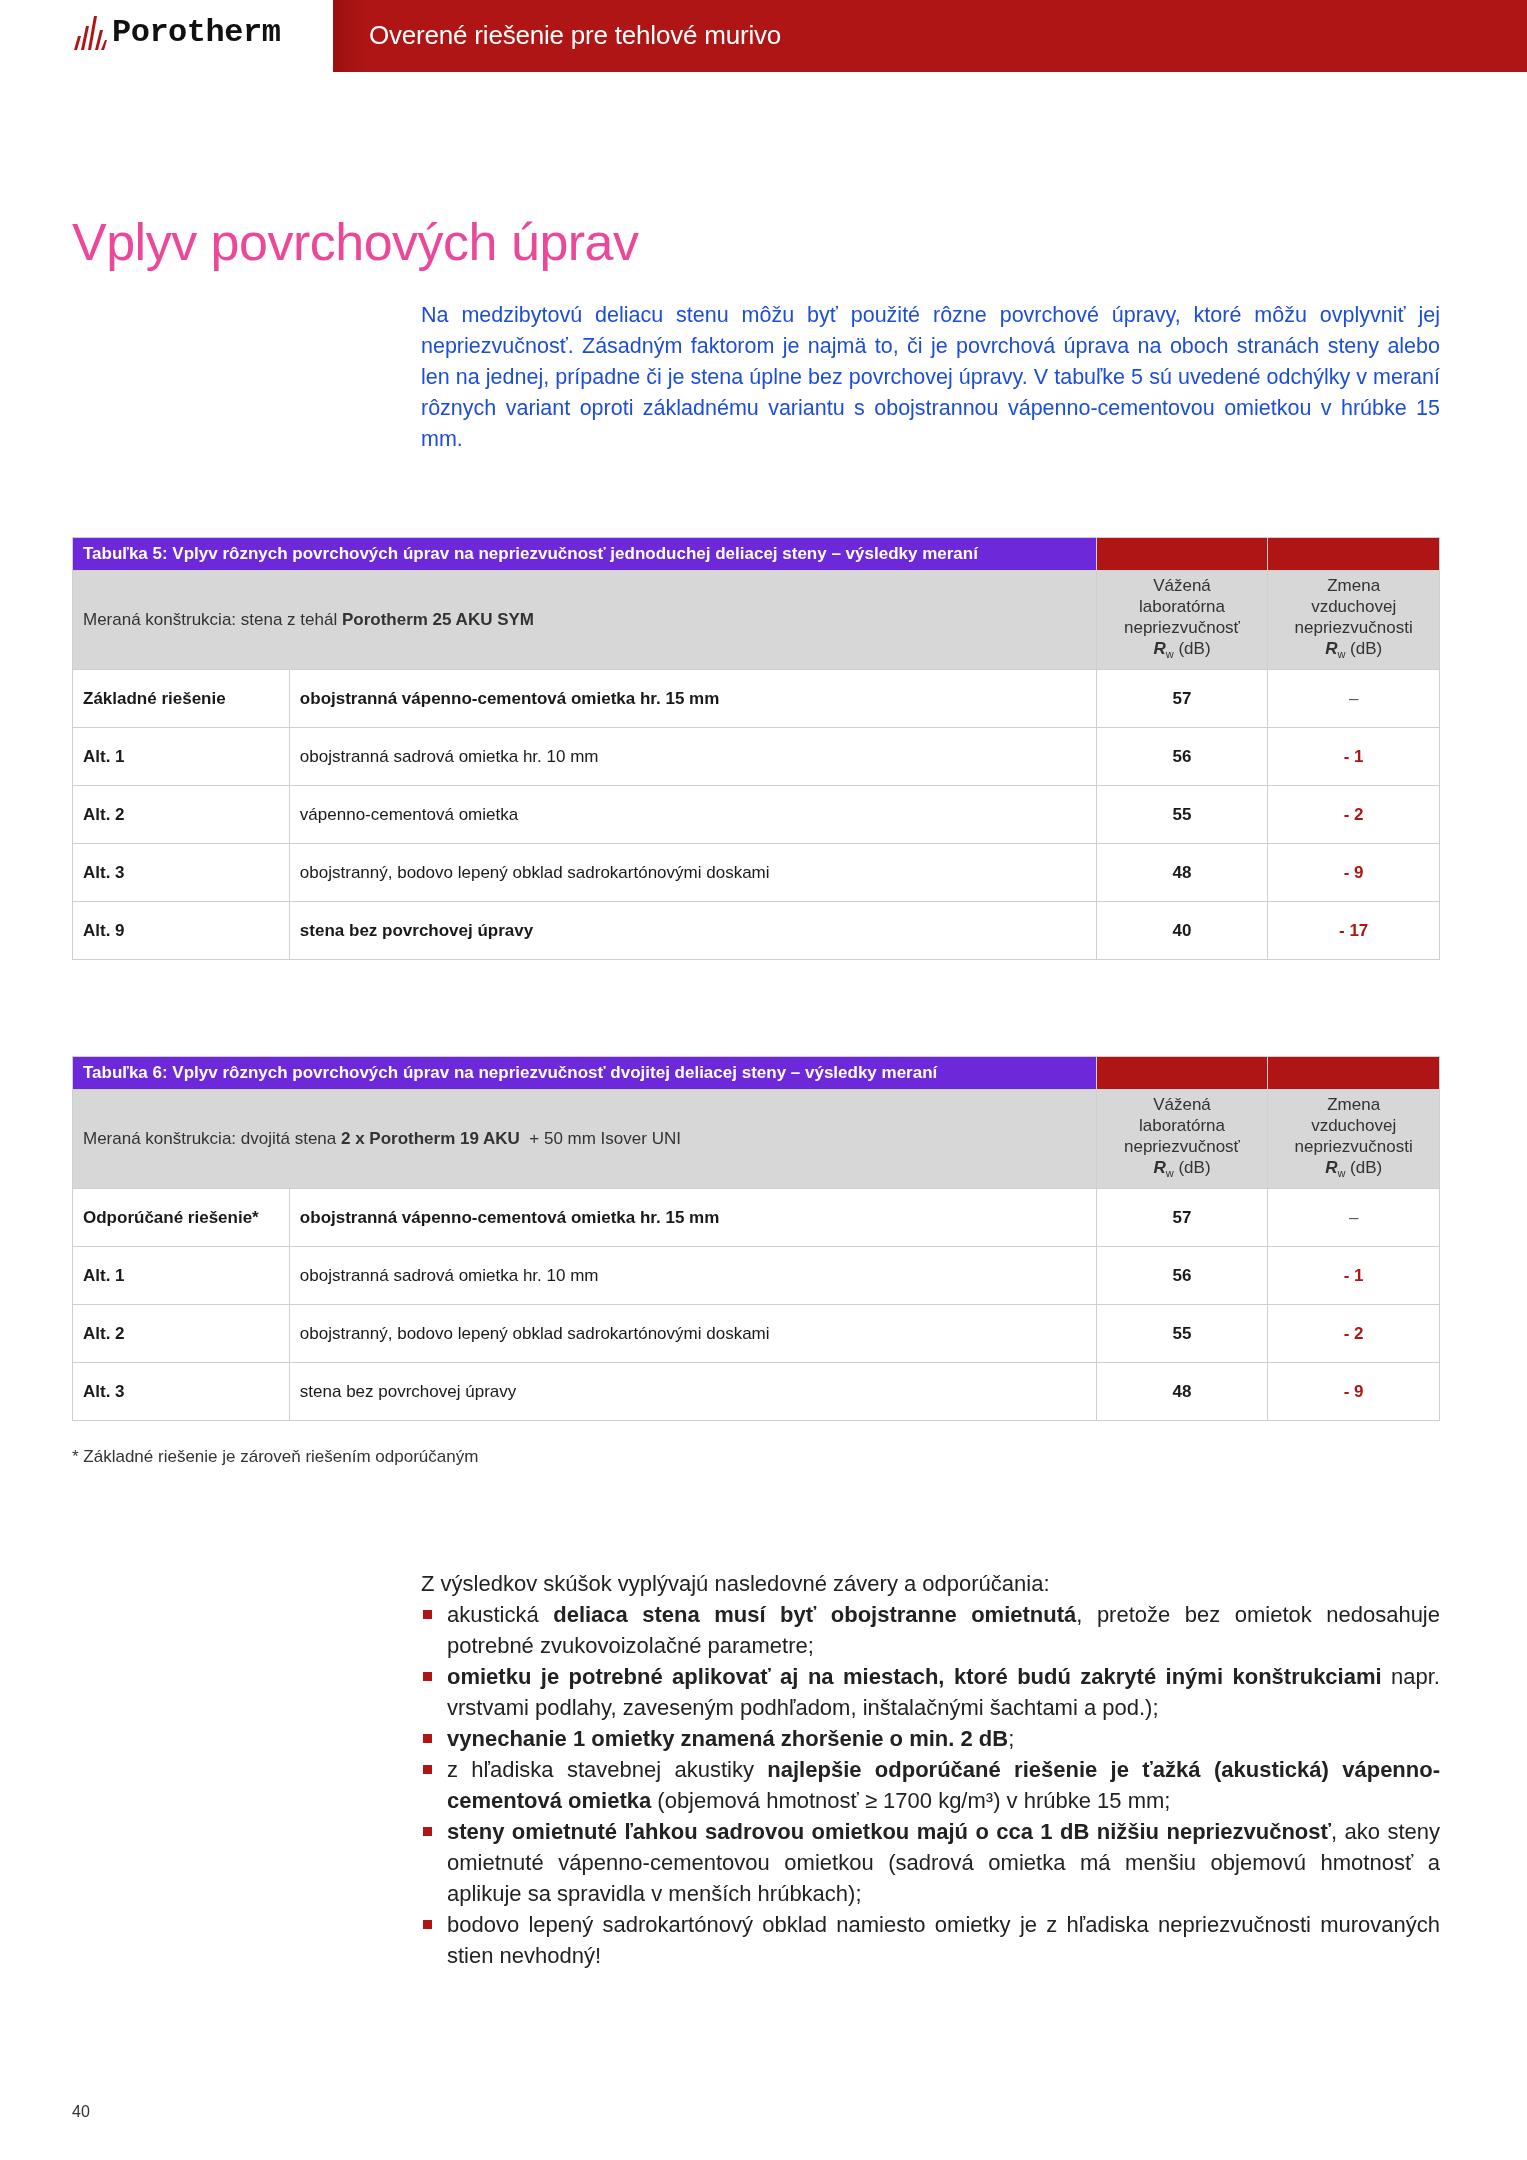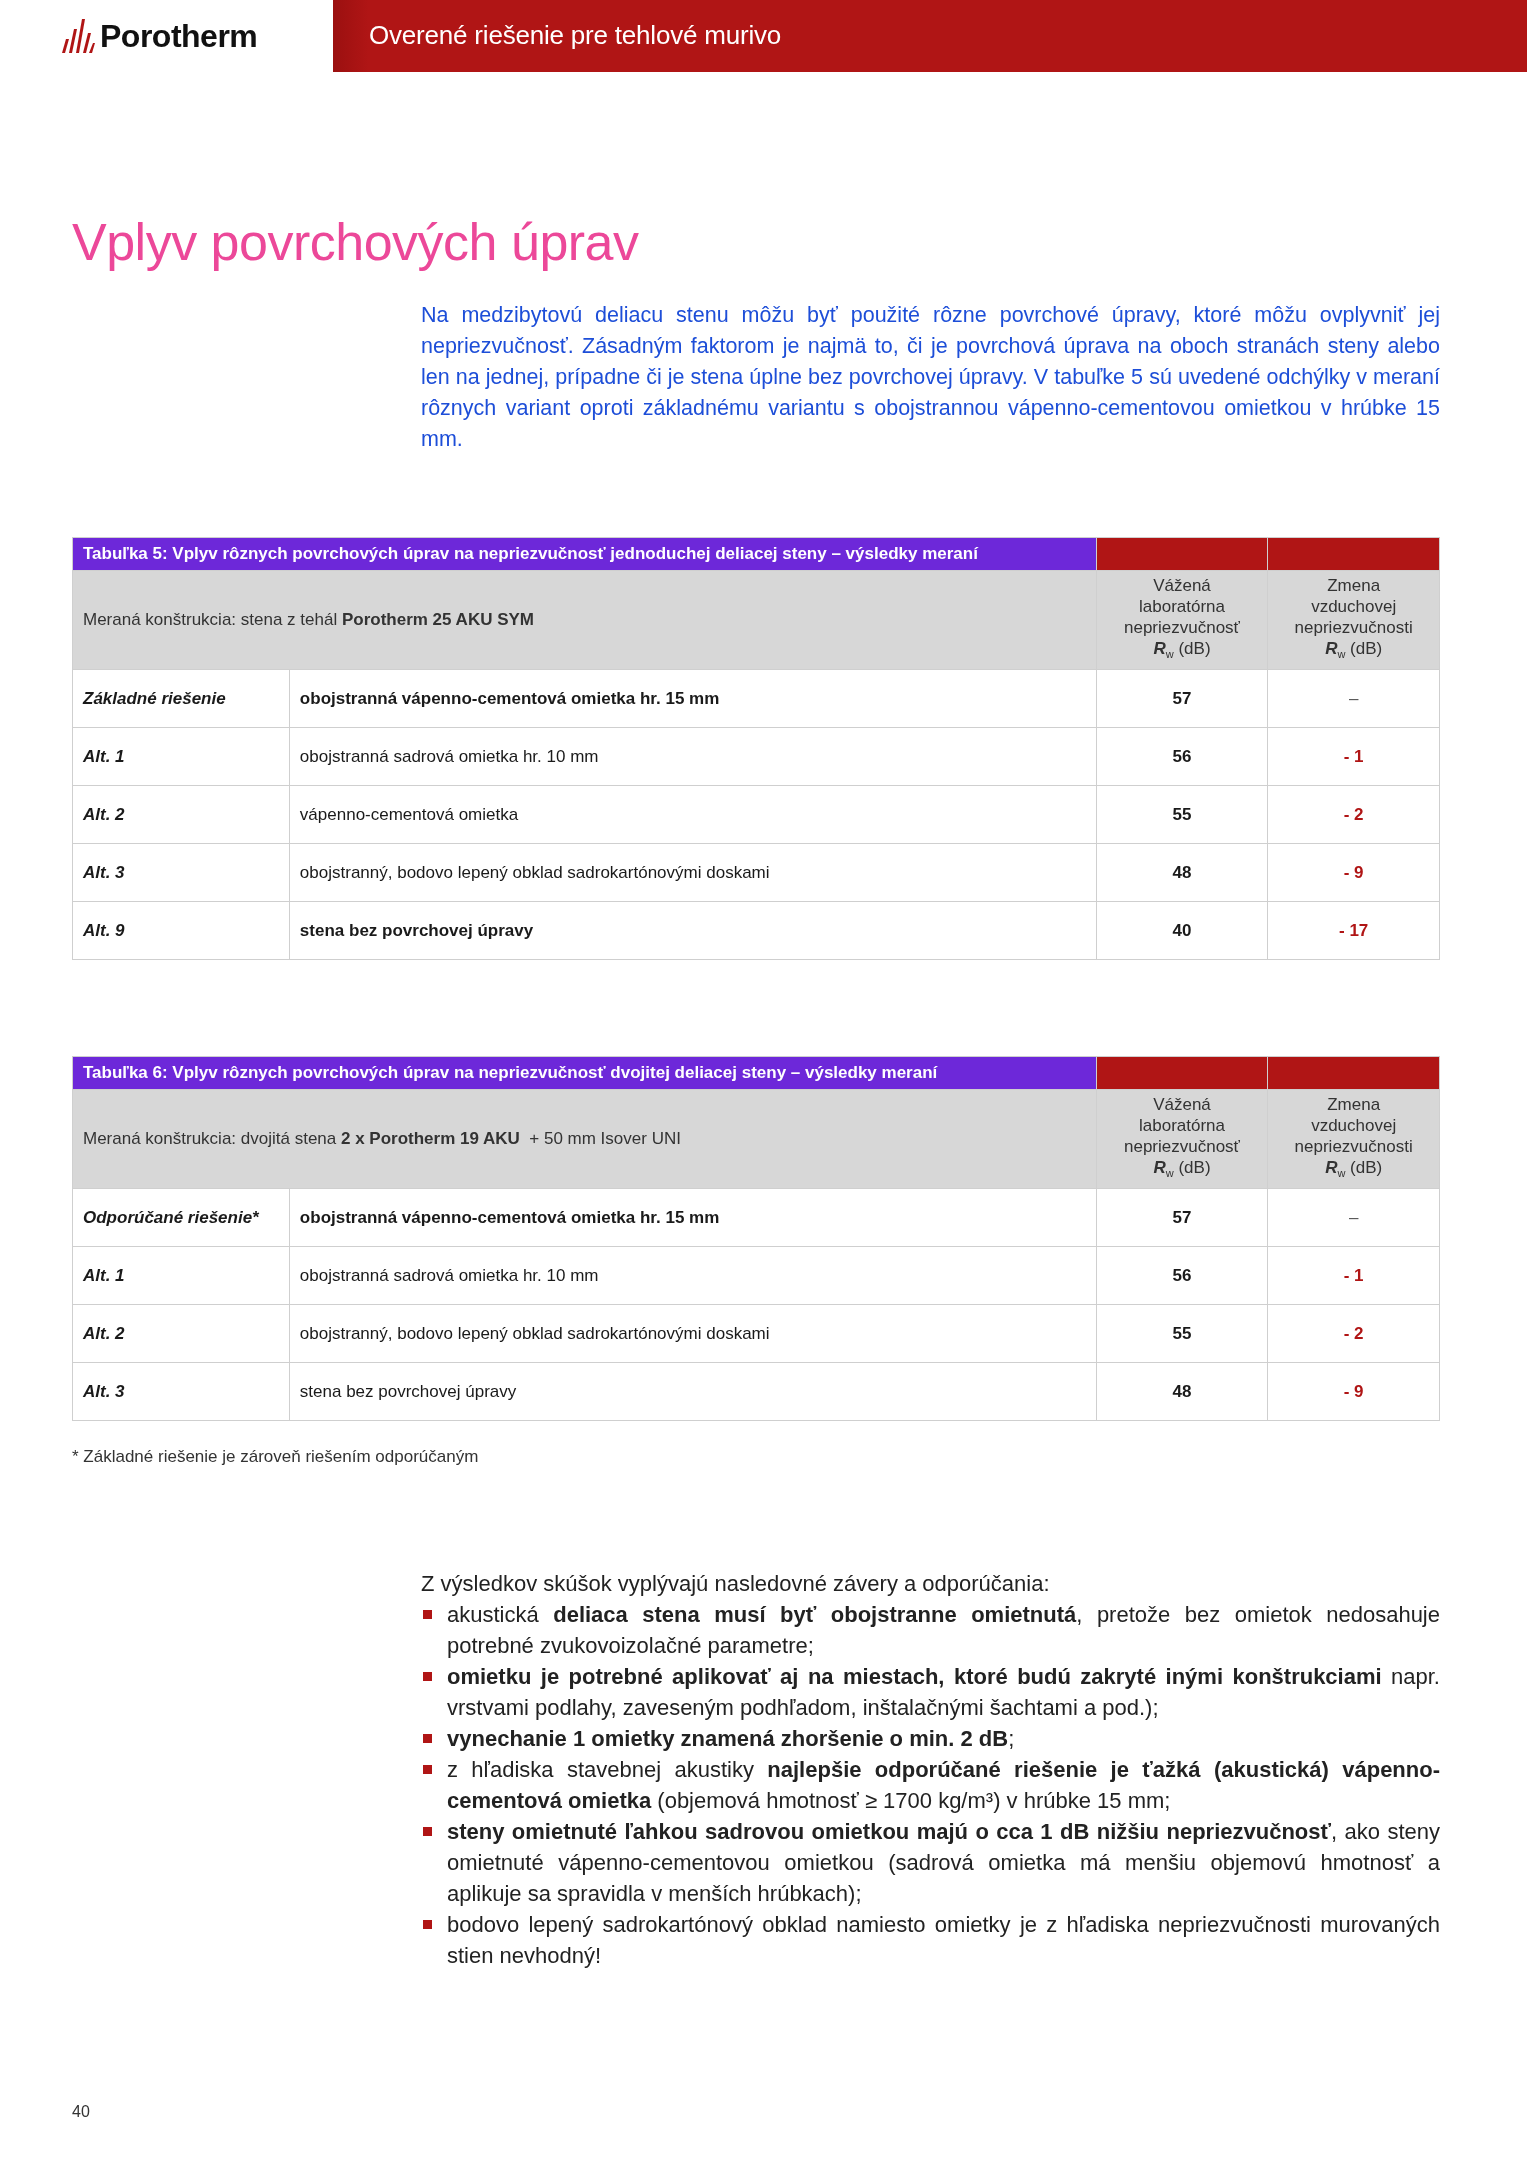--- a/index.html
+++ b/index.html
@@ -1,31 +1,31 @@
 <!DOCTYPE html>
 <html><head>
 <meta charset="utf-8">
 <style>
   html, body { margin:0; padding:0; background:#ffffff; }
   body { width:1527px; height:2160px; position:relative; font-family:"Liberation Sans", sans-serif; color:#1a1a1a; overflow:hidden; }
   .header { position:absolute; left:0; top:0; width:1527px; height:72px; }
-  .logo { position:absolute; left:60px; top:14px; height:44px; display:flex; align-items:center; }
+  .logo { position:absolute; left:72px; top:14px; height:44px; display:flex; align-items:flex-start;font-family:Liberation Mono, monospace; }
   .logo svg { width:36px; height:38px; margin-right:4px; }
   .logo-text { font-weight:bold; font-size:32px; color:#111; letter-spacing:-0.5px; }
   .banner { position:absolute; left:333px; top:0; width:1194px; height:72px; background:linear-gradient(90deg,#9b1010 0%, #b01515 3%, #b01515 100%); }
   .banner-text { position:absolute; left:36px; top:20px; font-size:26px; color:#fff; font-weight:normal; letter-spacing:-0.2px; }
   .page-title { position:absolute; left:72px; top:212px; font-size:52px; font-weight:normal; color:#ec4899; letter-spacing:-0.5px; }
   .intro { position:absolute; left:421px; top:300px; width:1019px; font-size:21.5px; line-height:31px; text-align:justify; color:#1d4ed8; }
   table.data { position:absolute; left:72px; border-collapse:collapse; width:1368px; font-size:17px; }
   table.data td { border:1px solid #cfcfcf; padding:0 10px; }
   .t-title td { background:#6d28d9; color:#fff; font-weight:bold; height:32px; font-size:17px; border-color:#c8c8c8; }
   .t-head td { background:#d7d7d7; height:98px; color:#333; }
   .t-head .colhead { text-align:center; font-size:17px; line-height:21px; color:#333; }
   .t-row td { height:57px; }
-  .c1 { width:190px; font-weight:bold;font-style:italic; }
+  .c1 { width:190px; font-weight:bold; }
   .c2 { width:764px; }
   .c3 { width:146px; text-align:center; font-weight:bold; }
   .c4 { width:146px; text-align:center; color:#b01515; font-weight:bold; }
   .c4.dash { color:#555; font-weight:normal; }
   .bold { font-weight:bold; }
   .footnote { position:absolute; left:72px; top:1447px; font-size:17px; color:#333; }
   .conclusions { position:absolute; left:421px; top:1568px; width:1019px; font-size:22px; line-height:31px; color:#222; }
   .conclusions ul { list-style:none; margin:0; padding:0; }
   .conclusions li { position:relative; padding-left:26px; text-align:justify; }
   .conclusions li .bullet { position:absolute; left:2px; top:11px; width:9px; height:9px; background:#b01515; }

